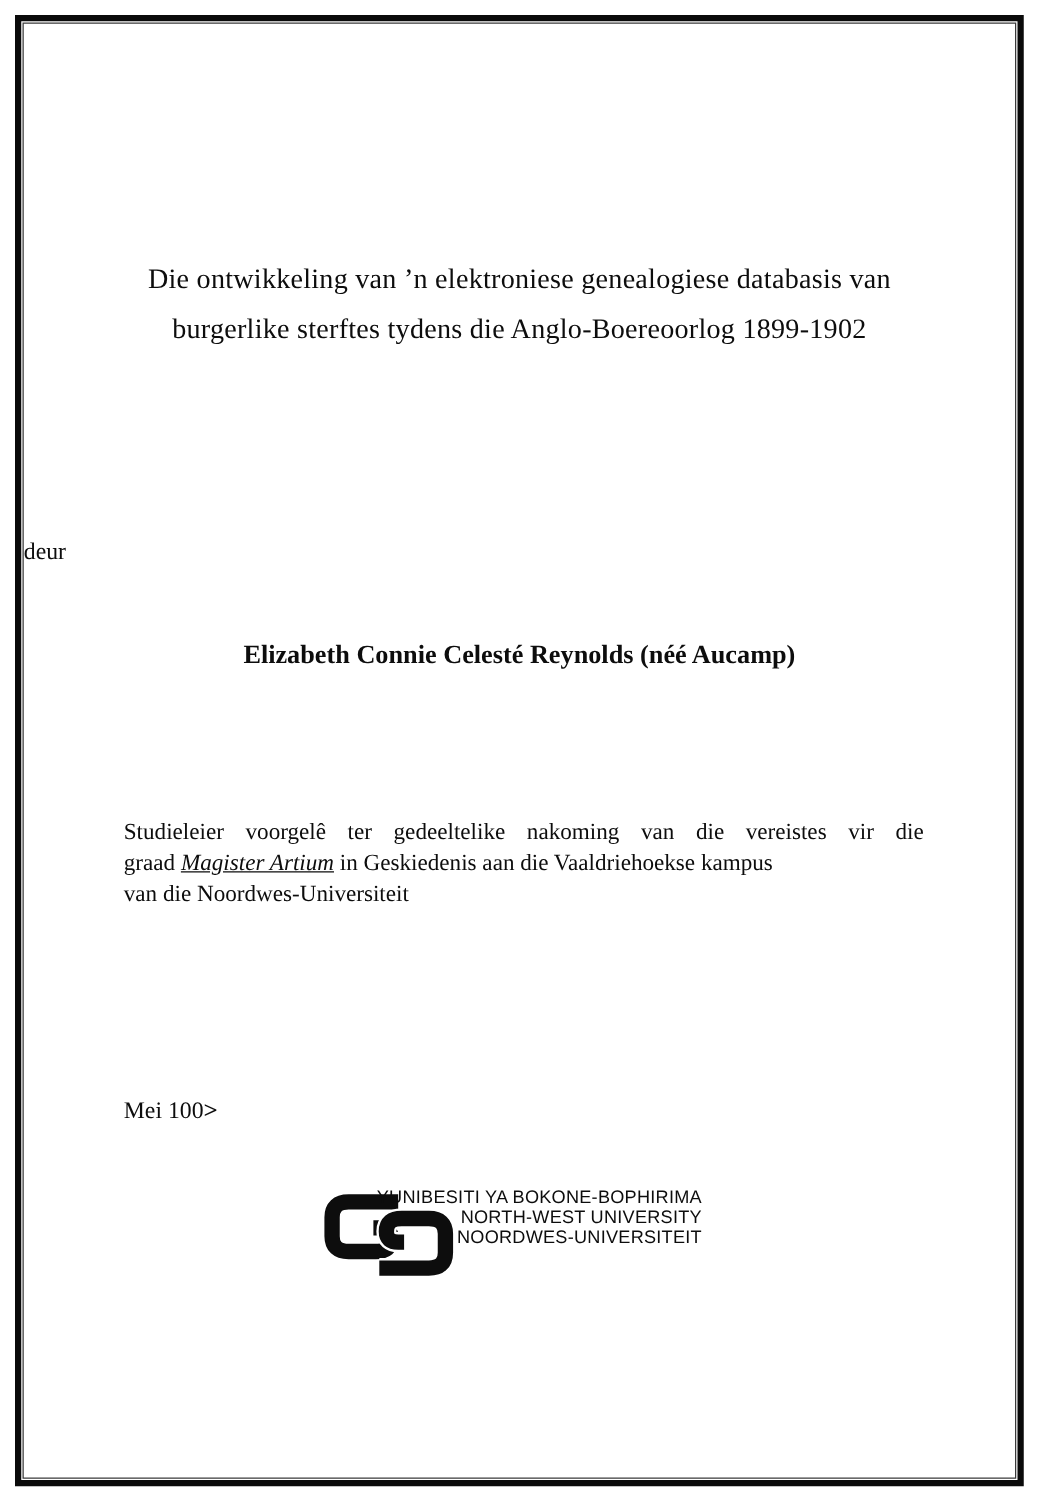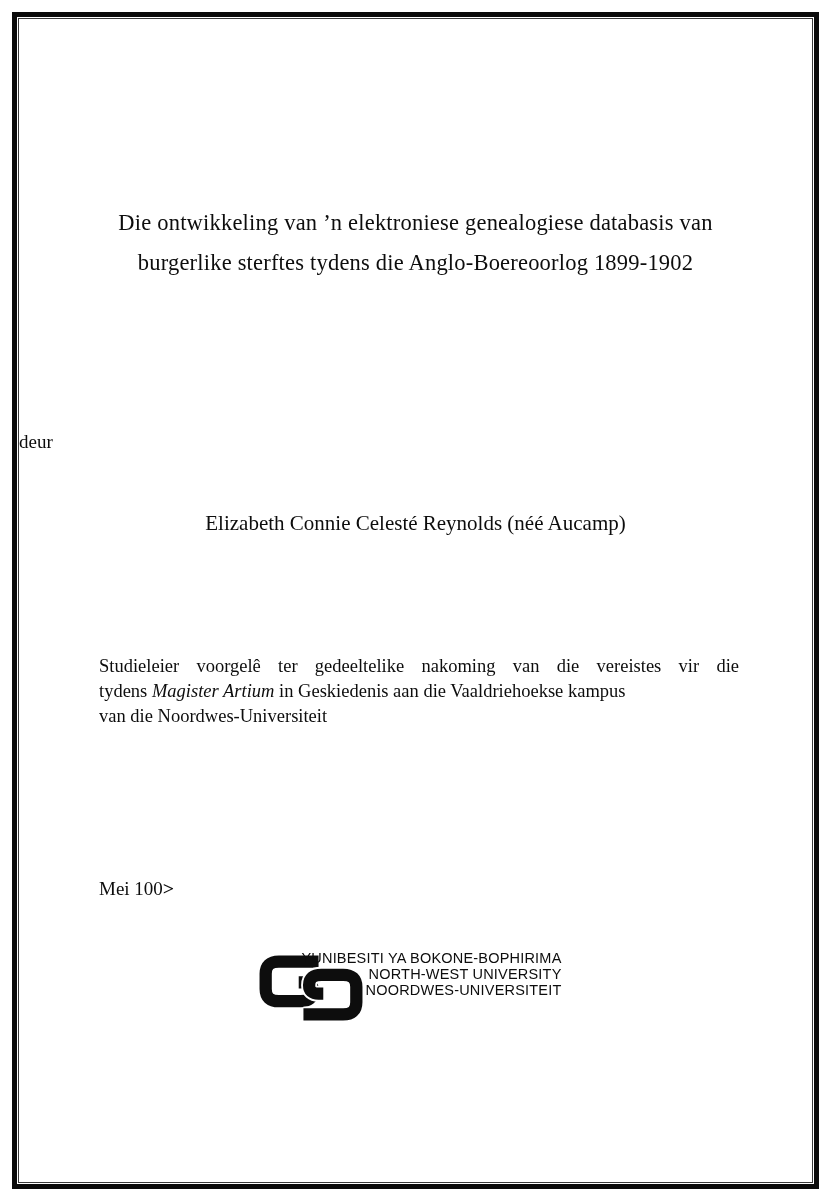--- a/index.html
+++ b/index.html
@@ -36,29 +36,30 @@
   .byline {
     margin-top: 146px;
     font-size: 19px;
     line-height: 26px;
   }
   .author {
     margin-top: 54px;
     font-size: 21px;
     line-height: 28px;
     text-align: center;
+    font-weight: bold;
   }
   .submission {
     margin: 117px 0 0 80px;
     width: 640px;
     font-size: 18.5px;
     line-height: 25px;
   }
   .justify { text-align: justify; text-align-last: justify; }
-  .submission em { font-style: italic; }
+  .submission em { font-style: italic; text-decoration: underline; }
 
   .credits {
     margin: 147px 0 0 80px;
     font-size: 19px;
     line-height: 26px;
   }
   .odd7 {
     font-weight: bold;
     display: inline-block;
     transform: scale(1.05, 1.0);
@@ -96,21 +97,21 @@
           <span class="tline">Die ontwikkeling van ’n elektroniese genealogiese databasis van</span>
           <span class="tline">burgerlike sterftes tydens die Anglo-Boereoorlog 1899-1902</span>
         </h1>
 
         <div class="byline">deur</div>
 
         <div class="author">Elizabeth Connie Celesté Reynolds (néé Aucamp)</div>
 
         <div class="submission">
           <div class="justify">Studieleier voorgelê ter gedeeltelike nakoming van die vereistes vir die</div>
-          <div><span>tydens </span><em>Magister Artium</em><span> in Geskiedenis aan die Vaaldriehoekse kampus</span></div>
+          <div><span>graad </span><em>Magister Artium</em><span> in Geskiedenis aan die Vaaldriehoekse kampus</span></div>
           <div>van die Noordwes-Universiteit</div>
         </div>
 
         <div class="credits">
           <div><span>Mei 100</span><span class="odd7">&gt;</span></div>
         </div>
 
         <div class="logo-row">
           <svg class="logo-mark" width="106" height="68" viewBox="0 0 112 72" aria-hidden="true">
             <g fill="none" stroke-linecap="butt" stroke-linejoin="round">

